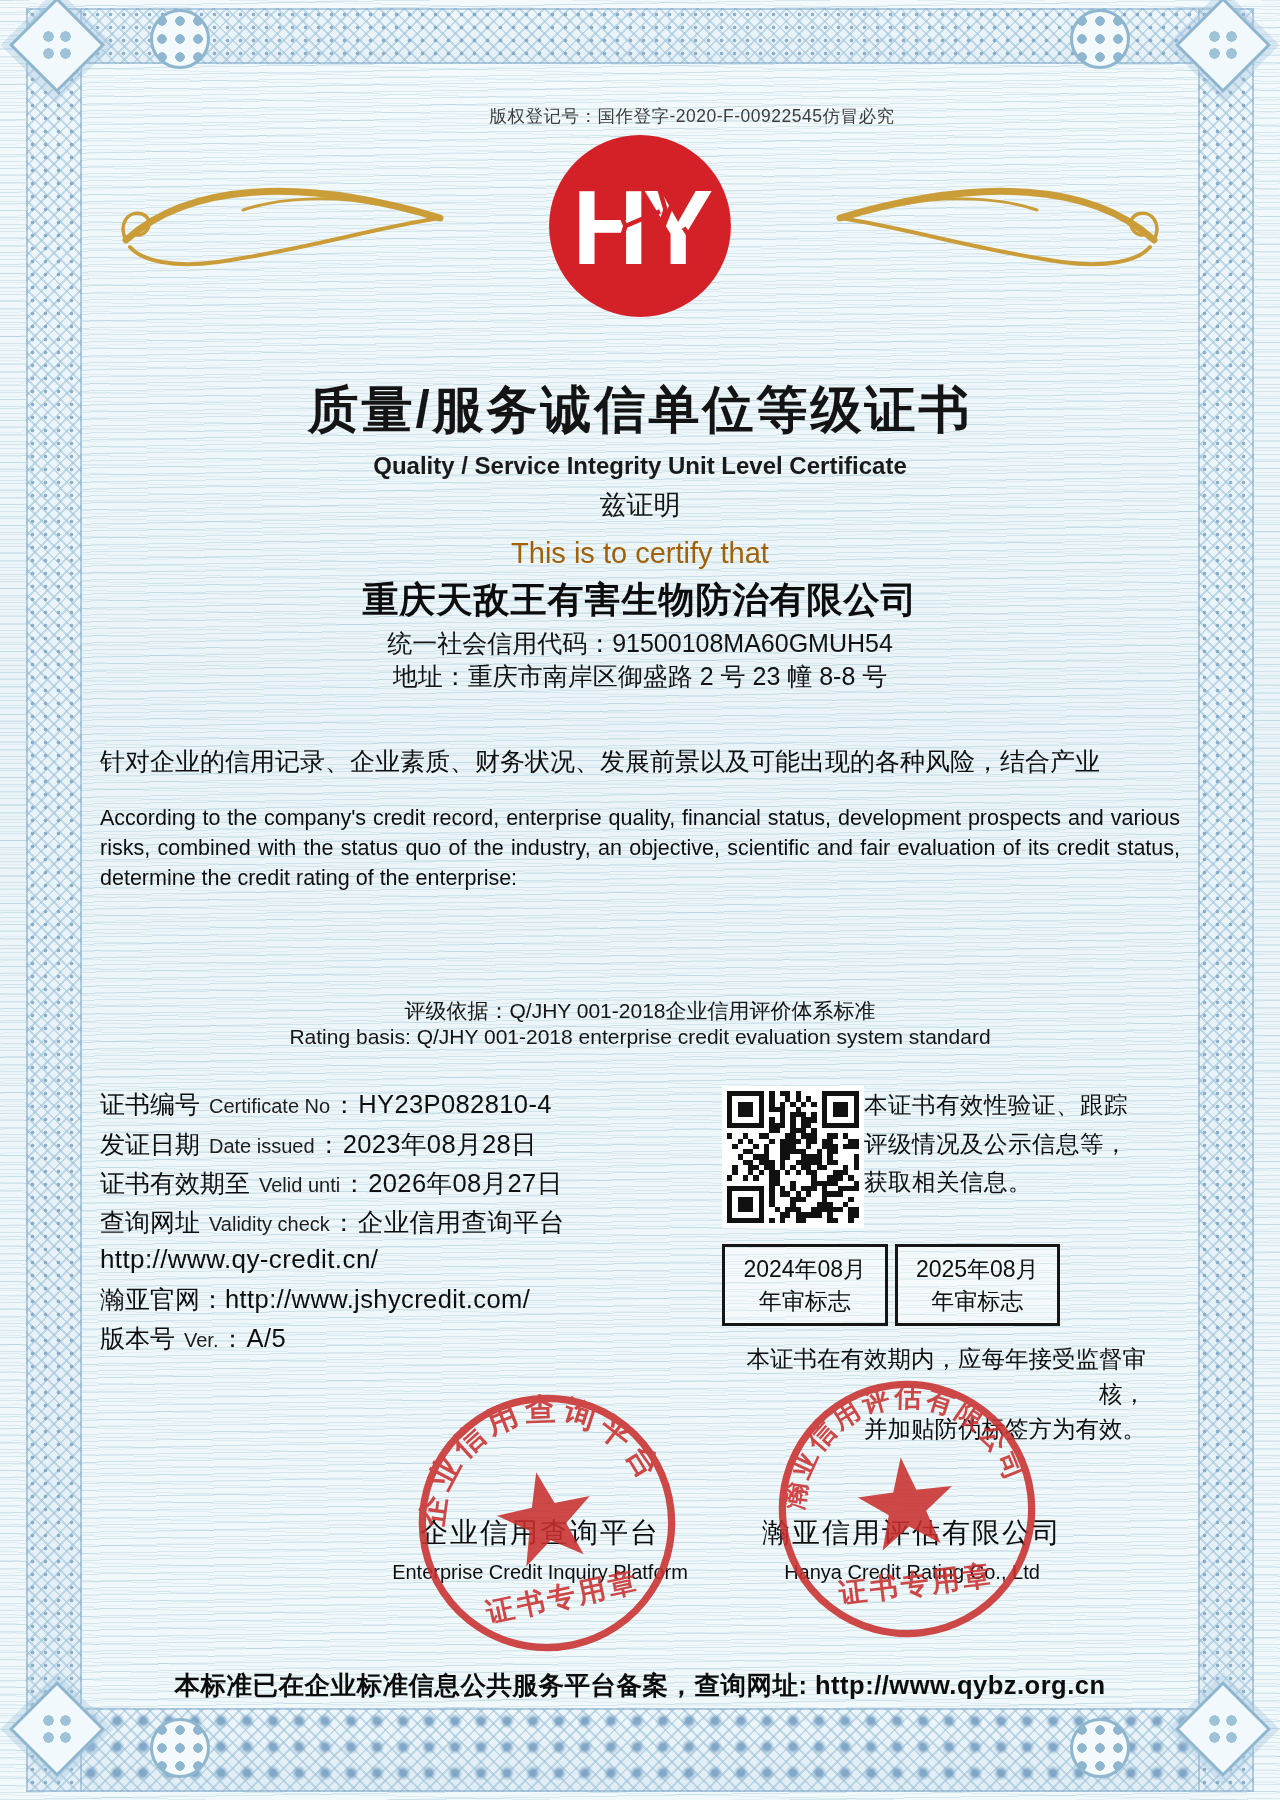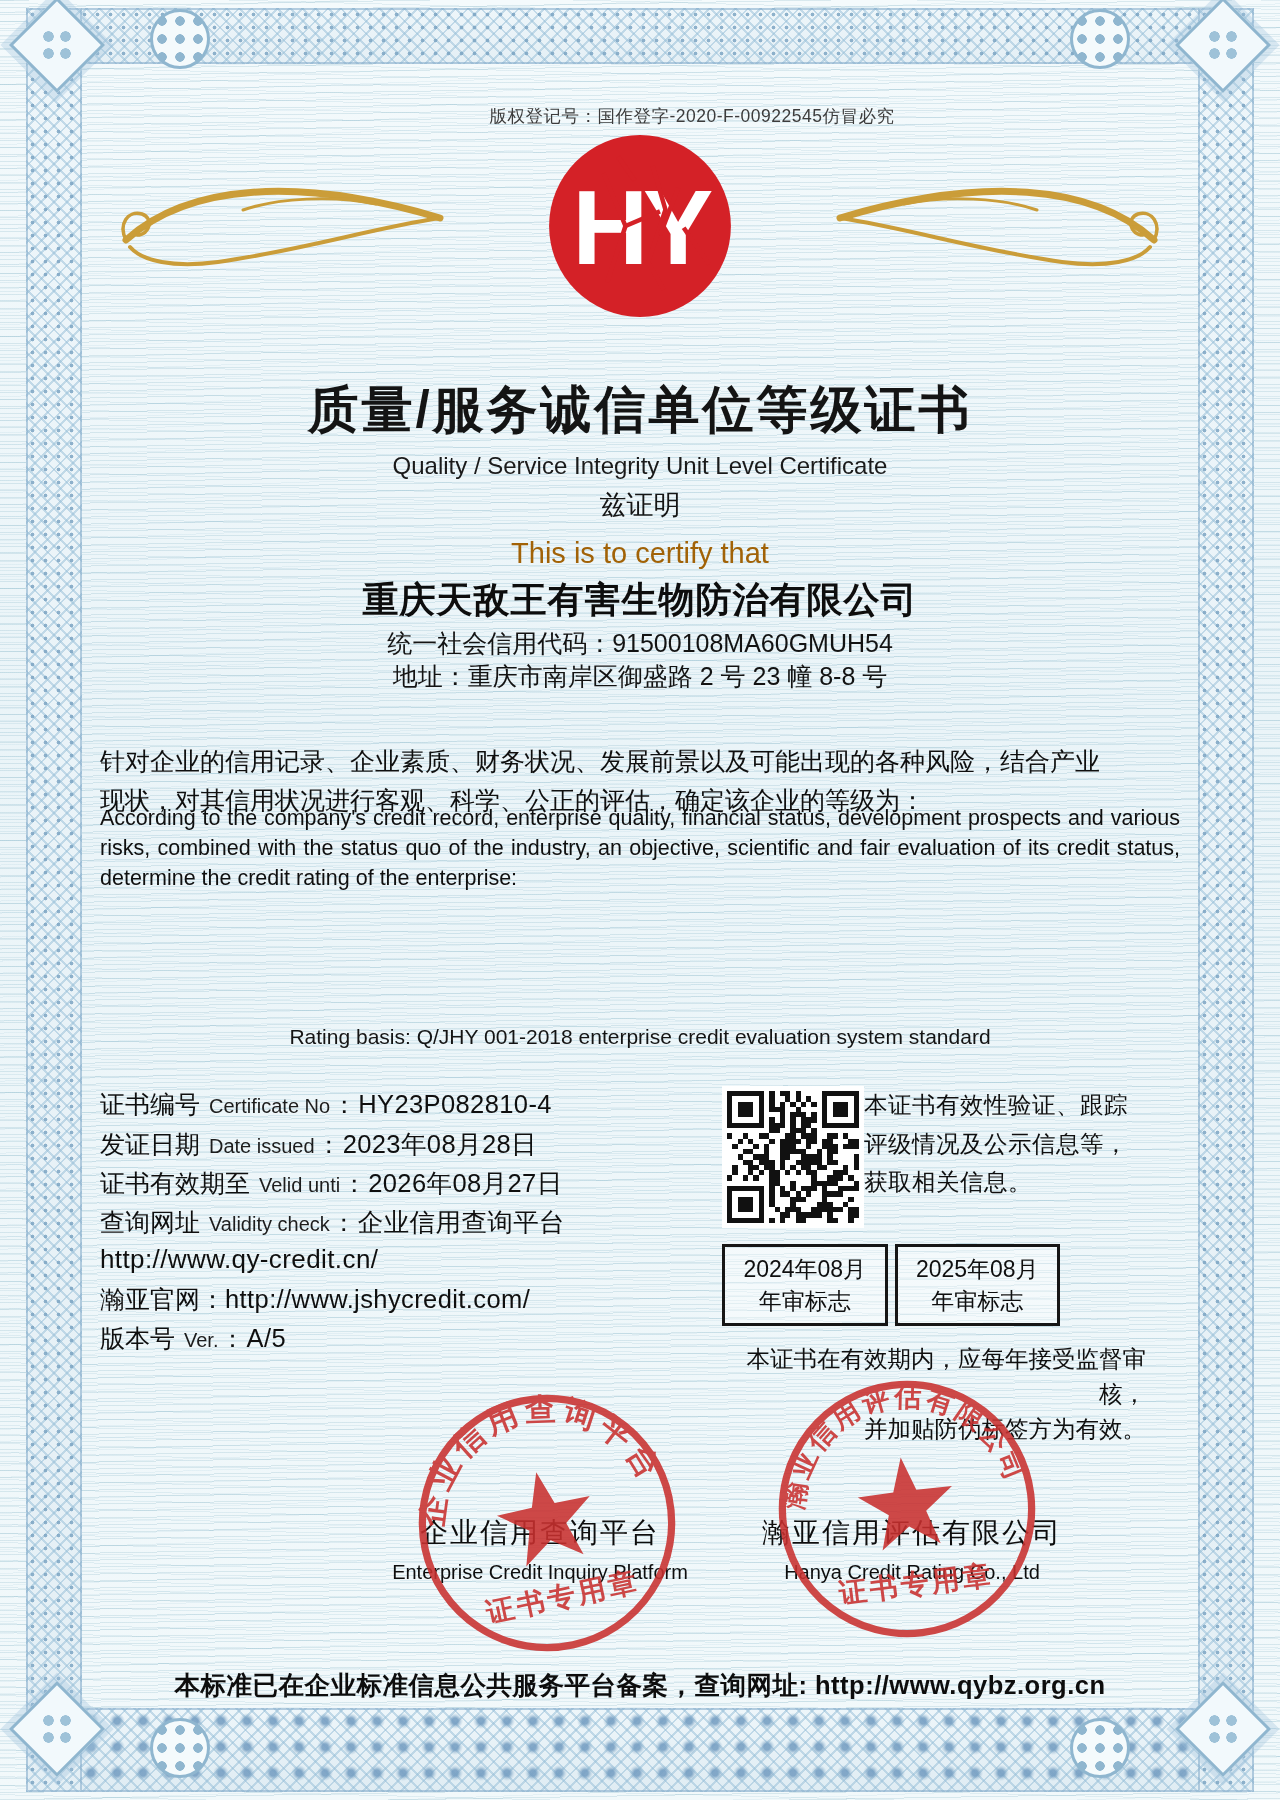--- a/index.html
+++ b/index.html
@@ -51,21 +51,21 @@
   
   .content{position:absolute;inset:0;z-index:4}
   .abs{position:absolute}
   .ctr{left:0;right:0;text-align:center}
   .copyright{top:104px;font-size:17.5px;color:#3c3c3c;font-weight:500;transform:translateX(52px);letter-spacing:.5px}
   .logo{left:540px;top:126px;width:200px;height:200px}
   .flourish{top:168px;width:330px;height:130px;opacity:.95}
   .fl-left{left:118px}
   .fl-right{left:832px;transform:scaleX(-1)}
   .title{top:376px;font-size:51px;font-weight:700;color:#141414;letter-spacing:3px;margin:0}
-  .subtitle{top:452px;font-size:24px;font-weight:400;color:#1a1a1a}
+  .subtitle{top:452px;font-size:24px;font-weight:700;color:#1a1a1a}
   .certify-zh{top:487px;font-size:27px;color:#151515}
   .certify-en{top:537px;font-size:29px;color:#a16207}
   .company{top:576px;font-size:36px;font-weight:700;color:#0d0d0d;letter-spacing:1px}
   .codeline{top:627px;font-size:25px;color:#131313}
   .addrline{top:660px;font-size:25px;color:#131313}
   .para{left:100px;width:1080px;color:#0f0f0f}
   .para-zh{top:742px;font-size:25px;line-height:39px;text-align:justify}
   .para-en{top:803px;font-size:21.5px;line-height:30px;text-align:justify}
   .rating{top:903px;font-size:60px;font-weight:800;color:#ce2127;letter-spacing:1px}
   .basis-zh{top:997px;font-size:21px;color:#141414}
@@ -180,24 +180,24 @@
   <div class="abs ctr company">重庆天敌王有害生物防治有限公司</div>
   <div class="abs ctr codeline">
     <span>统一社会信用代码：</span><span>91500108MA60GMUH54</span>
   </div>
   <div class="abs ctr addrline">
     <span>地址：</span><span>重庆市南岸区御盛路 2 号 23 幢 8-8 号</span>
   </div>
 
   <div class="abs para para-zh">
     <div>针对企业的信用记录、企业素质、财务状况、发展前景以及可能出现的各种风险，结合产业</div>
-    <div>现状，对其信用状况进行客观、科学、公正的评估，确定该企业的等级为：</div>
   </div>
   <div class="abs para para-en">According to the company's credit record, enterprise quality, financial status, development prospects and various risks, combined with the status quo of the industry, an objective, scientific and fair evaluation of its credit status, determine the credit rating of the enterprise:</div>
 
+  <div class="abs ctr basis-zh">评级依据：Q/JHY 001-2018企业信用评价体系标准</div>
   <div class="abs ctr basis-en">Rating basis: Q/JHY 001-2018 enterprise credit evaluation system standard</div>
 
   <div class="abs details">
     <div class="drow">
       <span class="lzh">证书编号</span>
       <span class="len">Certificate No</span>
       <span class="sep">：</span>
       <span class="val">HY23P082810-4</span>
     </div>
     <div class="drow">

